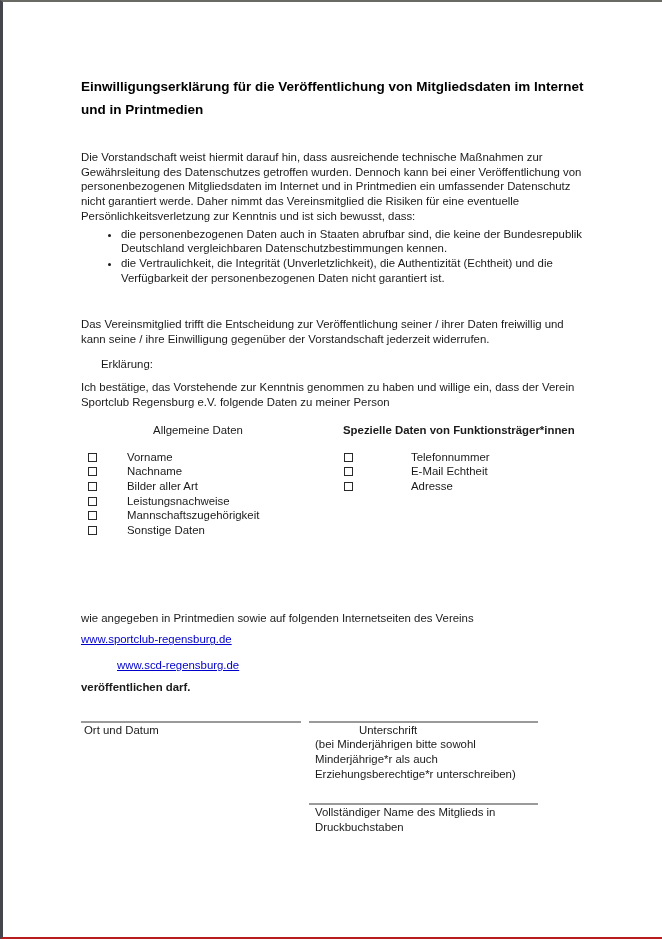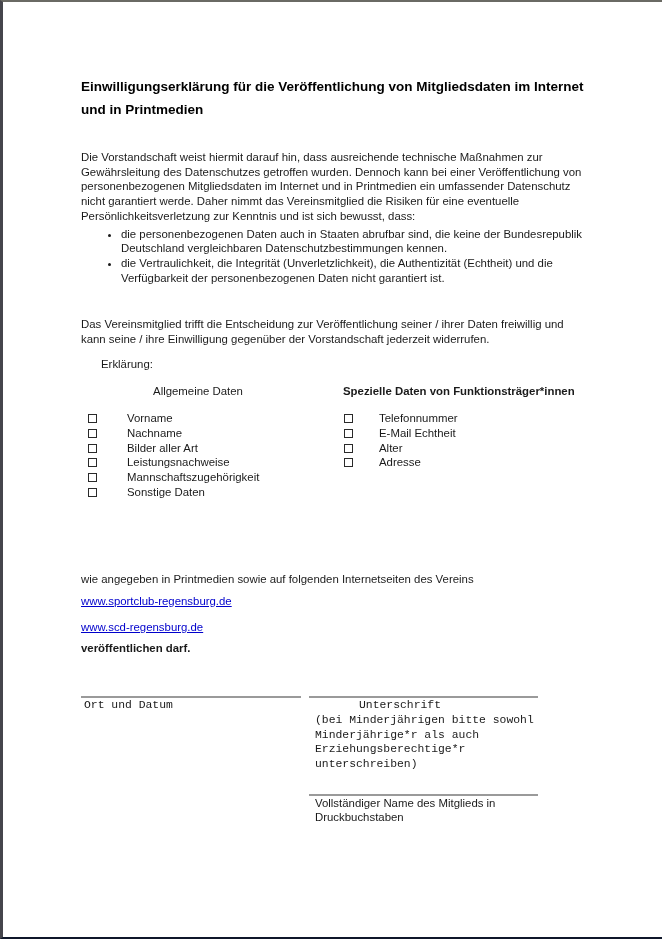--- a/index.html
+++ b/index.html
@@ -9,21 +9,21 @@
     -webkit-font-smoothing: antialiased;
   }
   .page {
     position: relative;
     width: 662px;
     height: 939px;
     box-sizing: border-box;
     background: #ffffff;
     border-top: 2px solid #6a6a64;
     border-left: 3px solid #45454c;
-    border-bottom: 2px solid #0f172a;
+    border-bottom: 2px solid #b91c1c;
     padding: 0 79px 0 78px;
     overflow: hidden;
     font-size: 11.4px;
     line-height: 14.7px;
   }
   .doc-title {
     margin-top: 73px;
     width: 516px;
     font-size: 13.5px;
     font-weight: bold;
@@ -38,38 +38,38 @@
   .p-decl       { margin: 9px 0 0; }
 
   .cols { display: flex; margin-top: 13px; }
   .col-left  { width: 262px; flex: none; }
   .col-right { flex: 1; }
   .col-header-left  { width: 234px; text-align: center; }
   .col-header-right { text-align: left; font-weight: bold; }
   .cb-list { margin-top: 12px; text-align: center; }
   .cb-row { display: flex; align-items: flex-start; }
   .col-left  .cb-row { padding-left: 7px; }
-  .col-right .cb-row { padding-left: 1px; }
+  .col-right .cb-row { padding-left: 1px; gap: 32px; }
   .checkbox {
     flex: none;
     width: 7px; height: 7px;
     border: 1px solid #2a2a2a;
     background: #ffffff;
     margin-top: 3px;
   }
   .col-left  .cb-label { margin-left: 30px; }
   .col-right .cb-label { margin-left: 26px; }
 
   .p-publish { margin: 73px 0 0; }
   .link-line { margin: 7px 0 0; }
-  .link-line + .link-line { margin-top: 11px; }
+  .link-line + .link-line { margin-top: 11px; margin-left: 36px; }
   .doc-link { color: #0000cc; text-decoration: underline; cursor: pointer; }
   .p-darf { margin: 7px 0 0; font-weight: bold; }
 
-  .sig-row { display: flex; margin-top: 40px; font-family: Liberation Mono, monospace; }
+  .sig-row { display: flex; margin-top: 26px; }
   .sig-left  { width: 220px; flex: none; margin-right: 8px; }
   .sig-right { width: 229px; flex: none; }
   .sig-line { border-top: 2px solid #9a9a9a; height: 0; }
   .sig-left .sig-label { padding-left: 3px; }
   .sig-label-unterschrift { padding-left: 50px; }
   .sig-note { padding-left: 6px; }
   .sig-row2 { margin: 22px 0 0 228px; width: 229px; }
   .sig-row2 .sig-label { padding-left: 6px; }
 </style>
 </head>
@@ -83,20 +83,21 @@
 
   <ul class="bullets">
       <li>die personenbezogenen Daten auch in Staaten abrufbar sind, die keine der Bundesrepublik Deutschland vergleichbaren Datenschutzbestimmungen kennen.</li>
       <li>die Vertraulichkeit, die Integrität (Unverletzlichkeit), die Authentizität (Echtheit) und die Verfügbarkeit der personenbezogenen Daten nicht garantiert ist.</li>
     </ul>
 
   <p class="p-voluntary">Das Vereinsmitglied trifft die Entscheidung zur Veröffentlichung seiner / ihrer Daten freiwillig und kann seine / ihre Einwilligung gegenüber der Vorstandschaft jederzeit widerrufen.</p>
 
   <p class="p-decl-label">Erklärung:</p>
 
+  <p class="p-decl">Ich bestätige, das Vorstehende zur Kenntnis genommen zu haben und willige ein, dass der Verein Sportclub Regensburg e.V. folgende Daten zu meiner Person</p>
 
   <div class="cols">
     <div class="col-left">
       <div class="col-header-left">Allgemeine Daten</div>
       <div class="cb-list">
           <div class="cb-row">
           <span class="checkbox"></span>
           <span class="cb-label">Vorname</span>
         </div>
           <div class="cb-row">
@@ -127,24 +128,20 @@
           <div class="cb-row">
           <span class="checkbox"></span>
           <span class="cb-label">Telefonnummer</span>
         </div>
           <div class="cb-row">
           <span class="checkbox"></span>
           <span class="cb-label">E-Mail Echtheit</span>
         </div>
           <div class="cb-row">
           <span class="checkbox"></span>
-          <span class="cb-label">Alter</span>
-        </div>
-          <div class="cb-row">
-          <span class="checkbox"></span>
           <span class="cb-label">Adresse</span>
         </div>
         </div>
     </div>
   </div>
 
   <p class="p-publish">wie angegeben in Printmedien sowie auf folgenden Internetseiten des Vereins</p>
 
   <div>
       <p class="link-line"><a class="doc-link">www.sportclub-regensburg.de</a></p>

